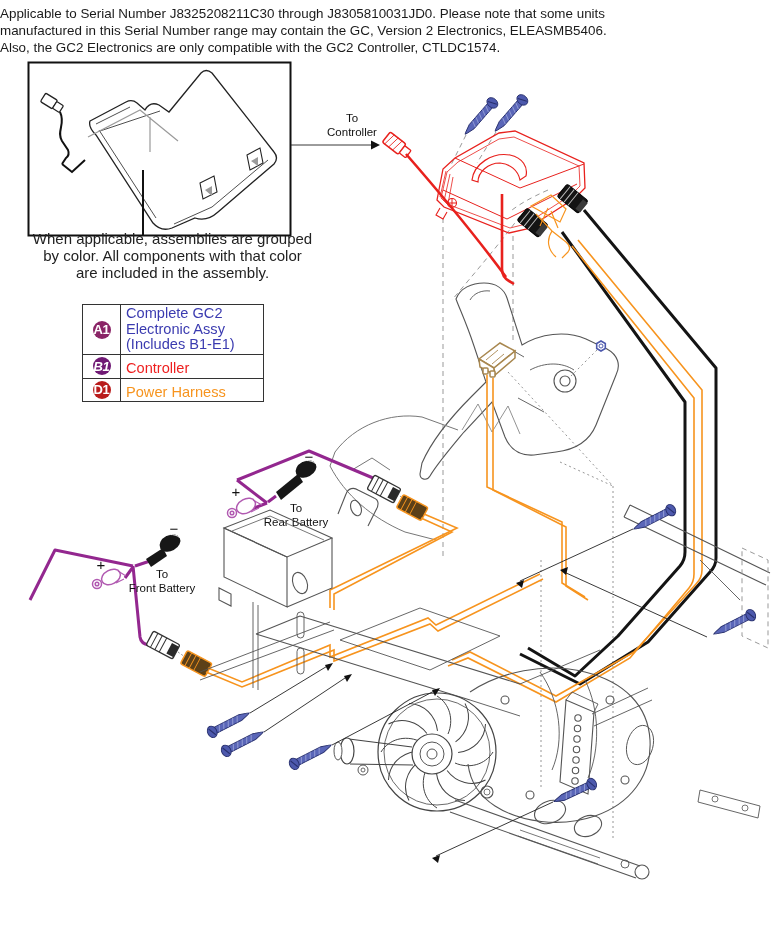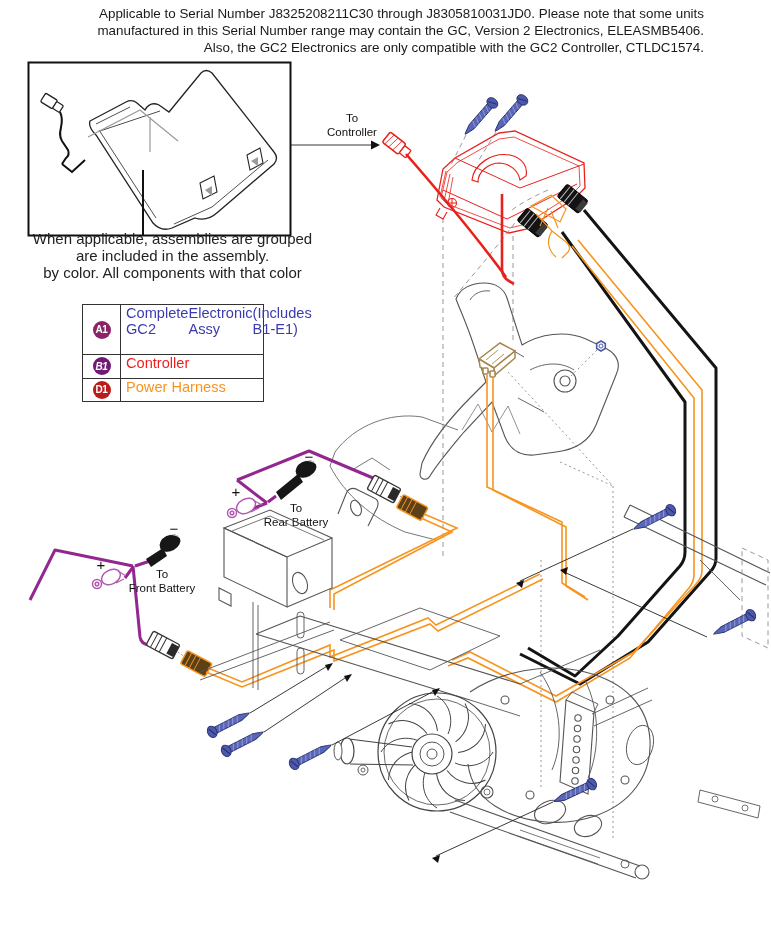--- a/index.html
+++ b/index.html
@@ -1,32 +1,32 @@
 <!DOCTYPE html>
 <html><head>
 <meta charset="utf-8">
 <style>
   html,body{margin:0;padding:0;background:#fff;}
   #page{position:relative;width:771px;height:925px;background:#fff;overflow:hidden;
         font-family:"Liberation Sans", sans-serif;color:#1a1a1a;}
-  .hdr{position:absolute;left:0;top:6px;width:704px;text-align:right;
+  .hdr{position:absolute;left:0;top:6px;width:704px;text-align:left;
        font-size:13.4px;line-height:16.8px;color:#1a1a1a;}
   .note{position:absolute;left:0;top:231px;width:345px;text-align:center;
         font-size:15px;line-height:16.8px;color:#222;}
   .legend{position:absolute;left:82px;top:304px;width:180px;border:1.6px solid #333;
           background:#fff;}
   .lg-row{display:flex;border-bottom:1.4px solid #333;}
   .lg-row:last-child{border-bottom:none;}
   .lg-badge-cell{width:37px;border-right:1.4px solid #333;display:flex;
                  align-items:center;justify-content:center;flex:none;}
-  .badge{width:18px;height:18px;border-radius:50%;color:#fff;font-size:10px;
+  .badge{width:18px;height:18px;border-radius:50%;color:#fff;font-size:13px;
          font-weight:bold;display:flex;align-items:center;justify-content:center;
          letter-spacing:-0.3px;}
   .lg-label{padding:1px 0 1px 5px;font-size:14.6px;line-height:15.6px;
-            display:flex;flex-direction:row;justify-content:flex-end;}
+            display:flex;flex-direction:column;justify-content:flex-end;}
   .row-a1{height:49px;}
   .row-sm{height:22.6px;}
   svg{position:absolute;left:0;top:0;}
   svg text{font-family:"Liberation Sans",sans-serif;}
   .lbl{font-size:11.5px;fill:#111;}
   .sign{font-size:15px;fill:#111;}
   .thin{stroke:#222;stroke-width:0.9;fill:none;}
   .gray{stroke:#555;stroke-width:1.1;fill:none;}
   .lgray{stroke:#888;stroke-width:0.9;fill:none;}
   .red{stroke:#E8211D;fill:none;stroke-width:1.3;}
@@ -344,22 +344,22 @@
         <polygon points="560,570 568,567 566,575" fill="#111"></polygon>
       <use href="#screw" transform="translate(753 614) rotate(153)"></use>
       <path class="thin" d="M 553,802 L 436,856"></path>
         <polygon points="432,858 440,855 438,863" fill="#111"></polygon>
       <use href="#screw" transform="translate(594 783) rotate(155)"></use>
     </g>
   </svg>
 
   <div class="note">
     <div>When applicable, assemblies are grouped</div>
+    <div>by color. All components with that color</div>
     <div>are included in the assembly.</div>
-    <div>by color. All components with that color</div>
   </div>
 
   <div class="legend">
     <div class="lg-row row-a1">
       <div class="lg-badge-cell">
         <span class="badge" style="background: rgb(138, 36, 102);">A1</span>
       </div>
       <div class="lg-label" style="color: rgb(59, 59, 176);">
         <div>Complete GC2</div>
         <div>Electronic Assy</div>

